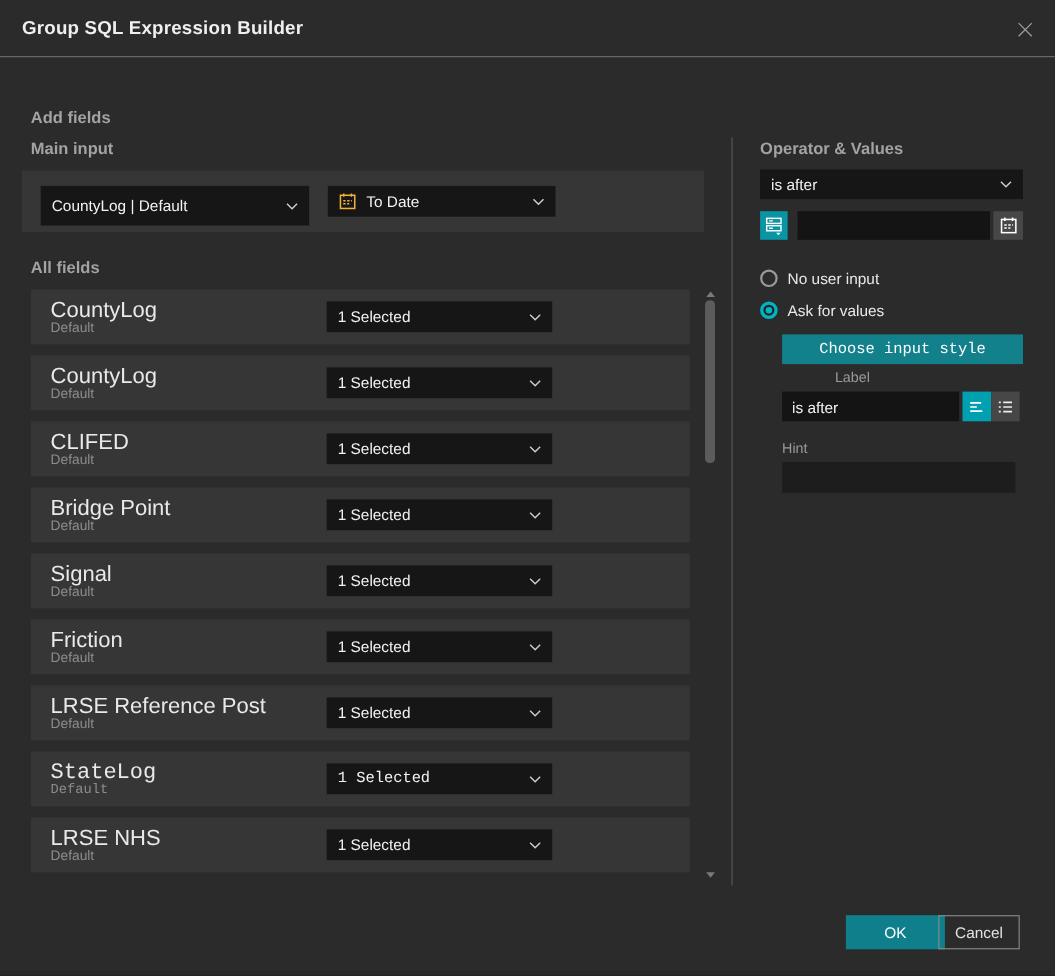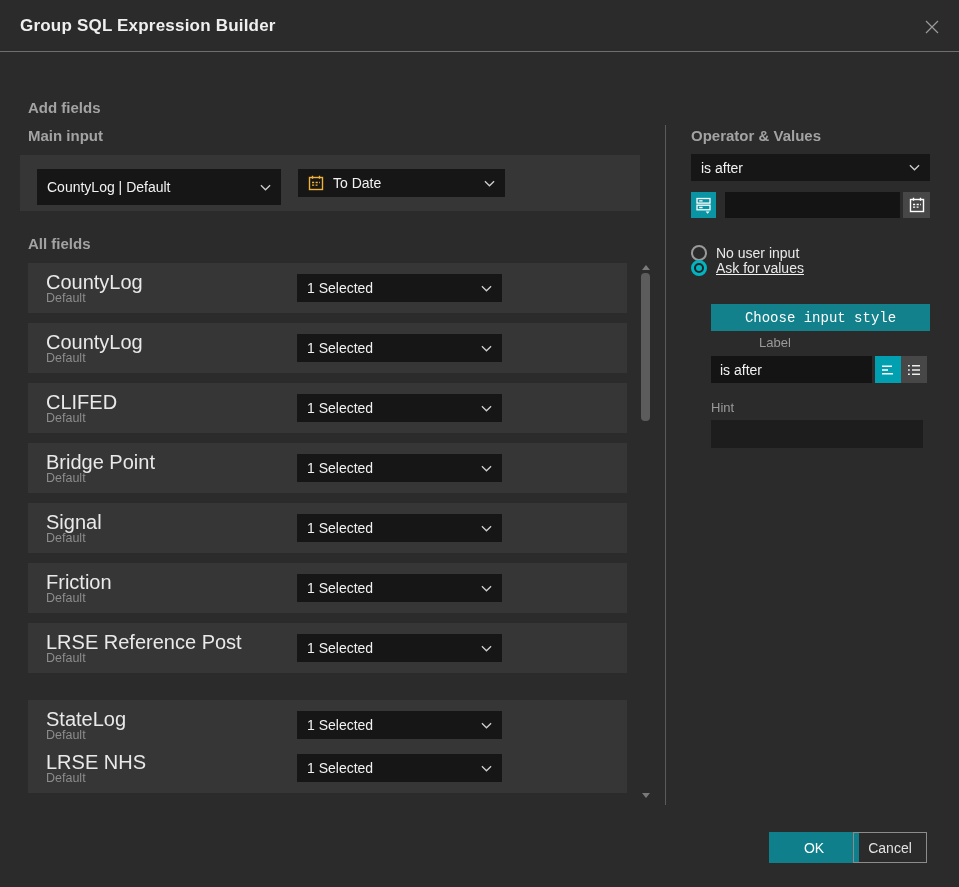--- a/index.html
+++ b/index.html
@@ -210,21 +210,21 @@
         <div class="select" style="left:269px; top:11px; width:205px; height:28px;">
           <span class="sel-text">1 Selected</span>
           <span class="chev">
             <svg width="11" height="7" viewBox="0 0 12 7">
               <path d="M1 1 l5 5 5-5" fill="none" stroke="currentColor" stroke-width="1.4"></path>
             </svg>
           </span>
         </div>
       </div>
 
-      <div class="field-row" style="top: 700px;">
+      <div class="field-row" style="top: 683px; font-family: Liberation Mono, monospace;">
         <span class="row-name">StateLog</span>
         <span class="row-sub">Default</span>
         <div class="select" style="left:269px; top:11px; width:205px; height:28px;">
           <span class="sel-text">1 Selected</span>
           <span class="chev">
             <svg width="11" height="7" viewBox="0 0 12 7">
               <path d="M1 1 l5 5 5-5" fill="none" stroke="currentColor" stroke-width="1.4"></path>
             </svg>
           </span>
         </div>
@@ -281,21 +281,21 @@
         <path d="M4.5 0.8 v3 M11.5 0.8 v3" stroke-width="1.4"></path>
         <path d="M4 7.5 h8 M4 10.2 h5.5" stroke-width="1.3" stroke-dasharray="2.2 1.4"></path>
       </svg>
     </span>
   </div>
 
   <div class="radio-row" style="top:245px;">
     <span class="radio-circ off"></span>
     <span class="radio-label">No user input</span>
   </div>
-  <div class="radio-row" style="top:260px;text-decoration:underline;">
+  <div class="radio-row" style="top:274px;">
     <span class="radio-circ on"></span>
     <span class="radio-label">Ask for values</span>
   </div>
 
   <button class="teal-btn" style="left:711px; top:304px; width:219px; height:27px;">Choose input style</button>
 
   <div class="mini-label" style="left:711px; top:335px;margin-left:48px;">Label</div>
   <input class="text-input" style="left: 711px; top: 356px; width: 161px; height: 27px;" value="is after">
   <div class="sq-btn active" style="left:875px; top:356px; width:26px; height:27px;">
     <span>

